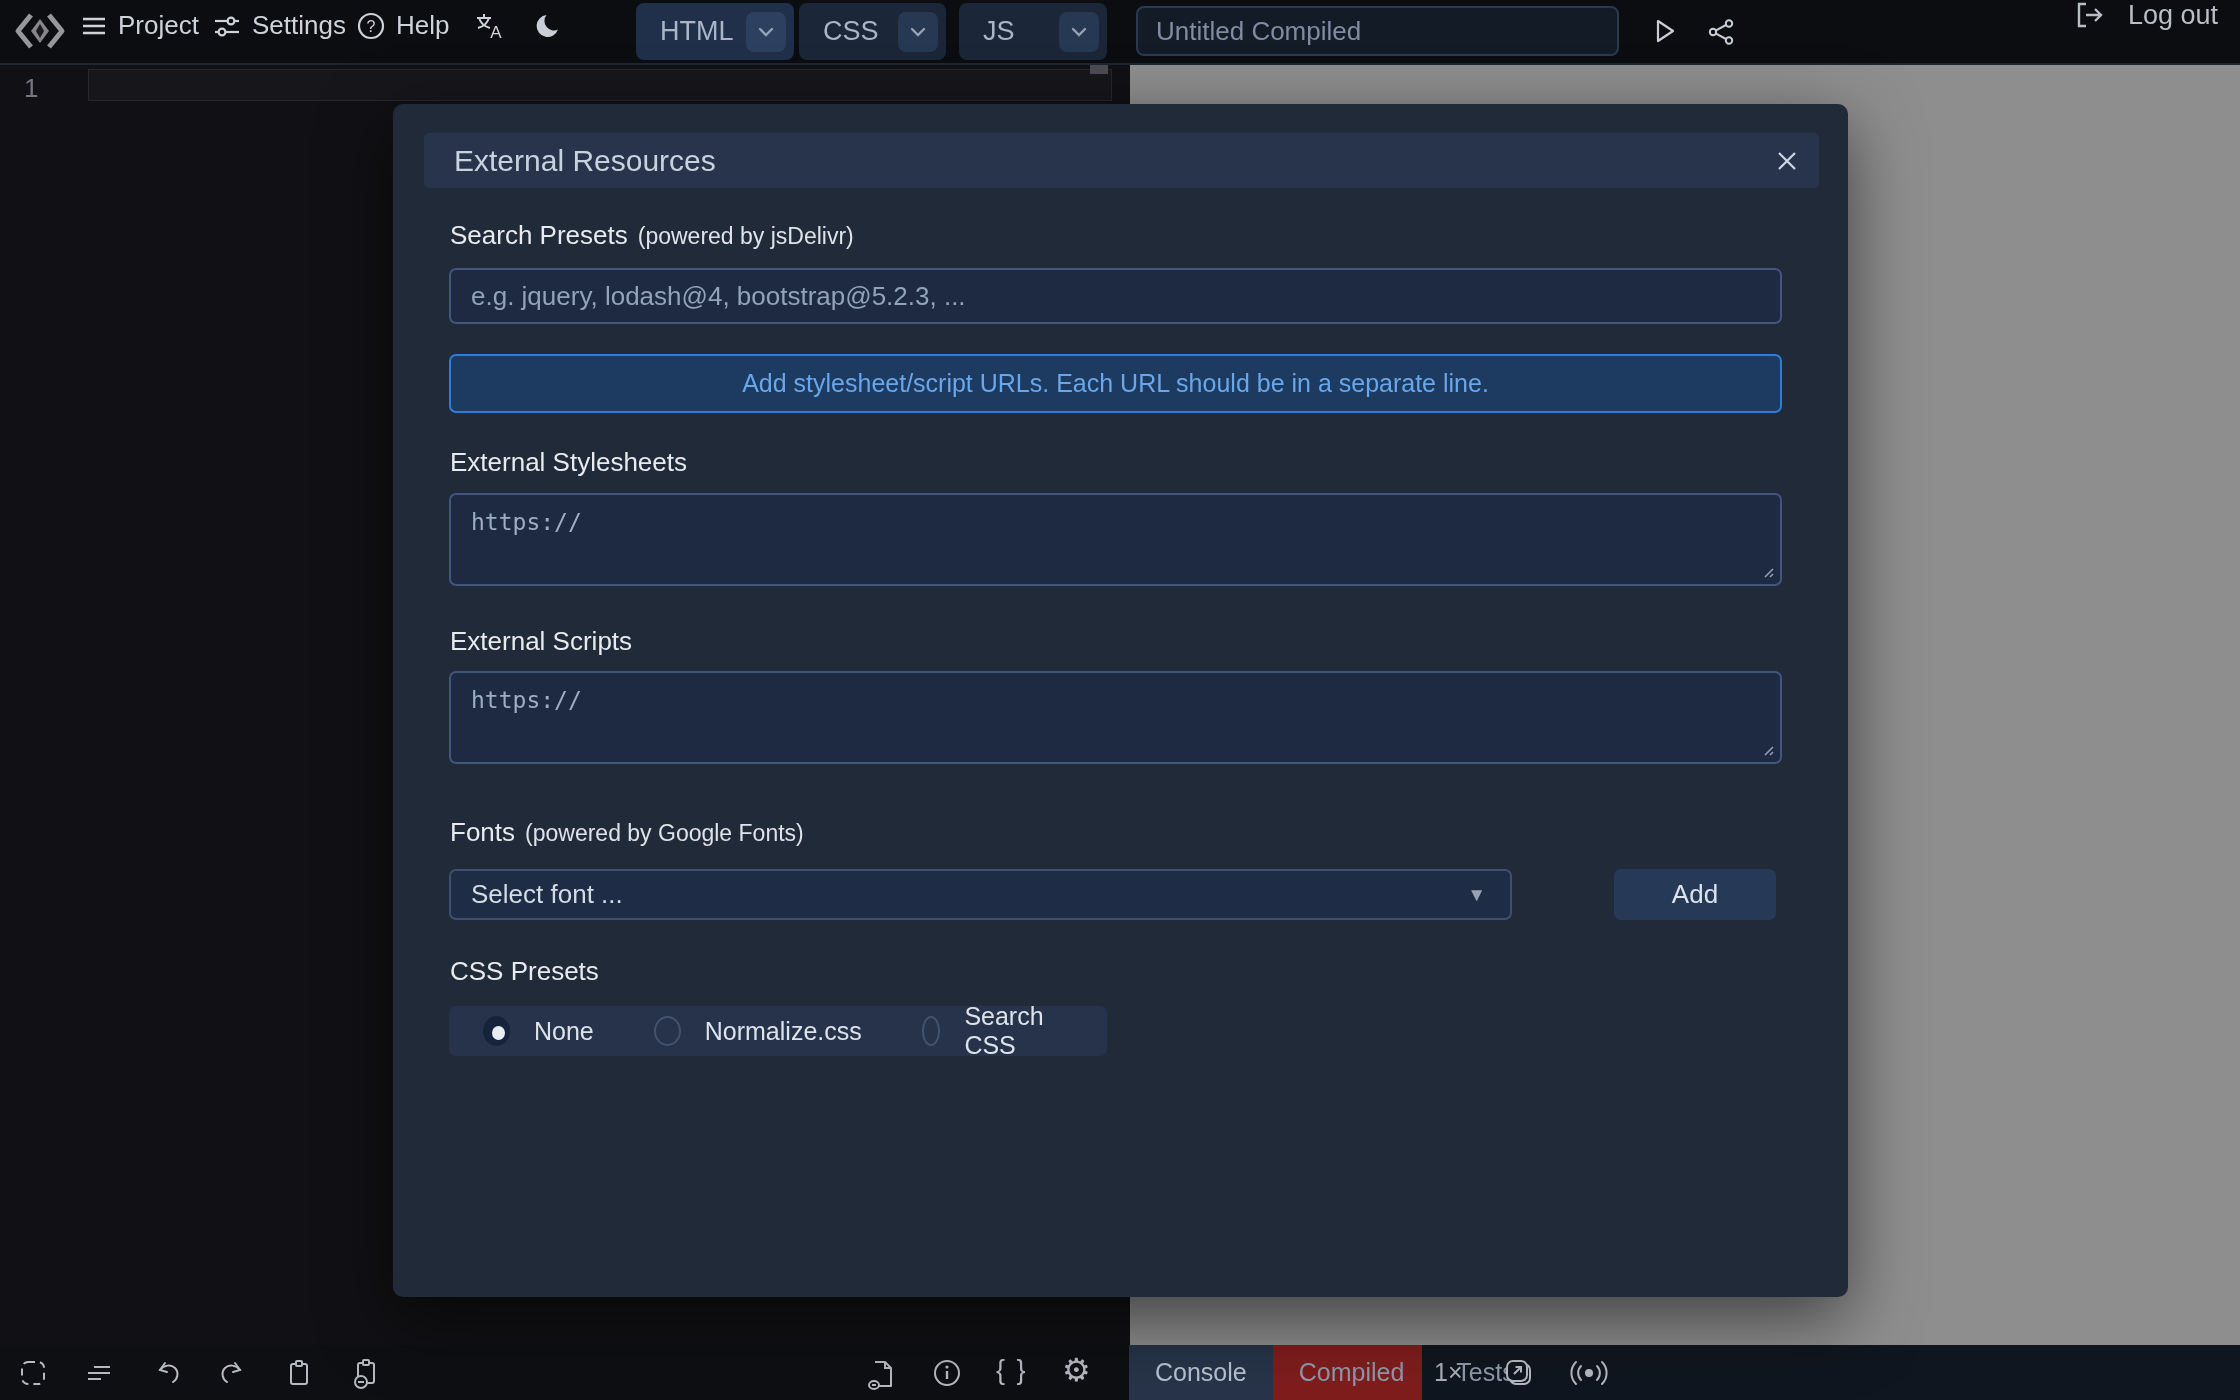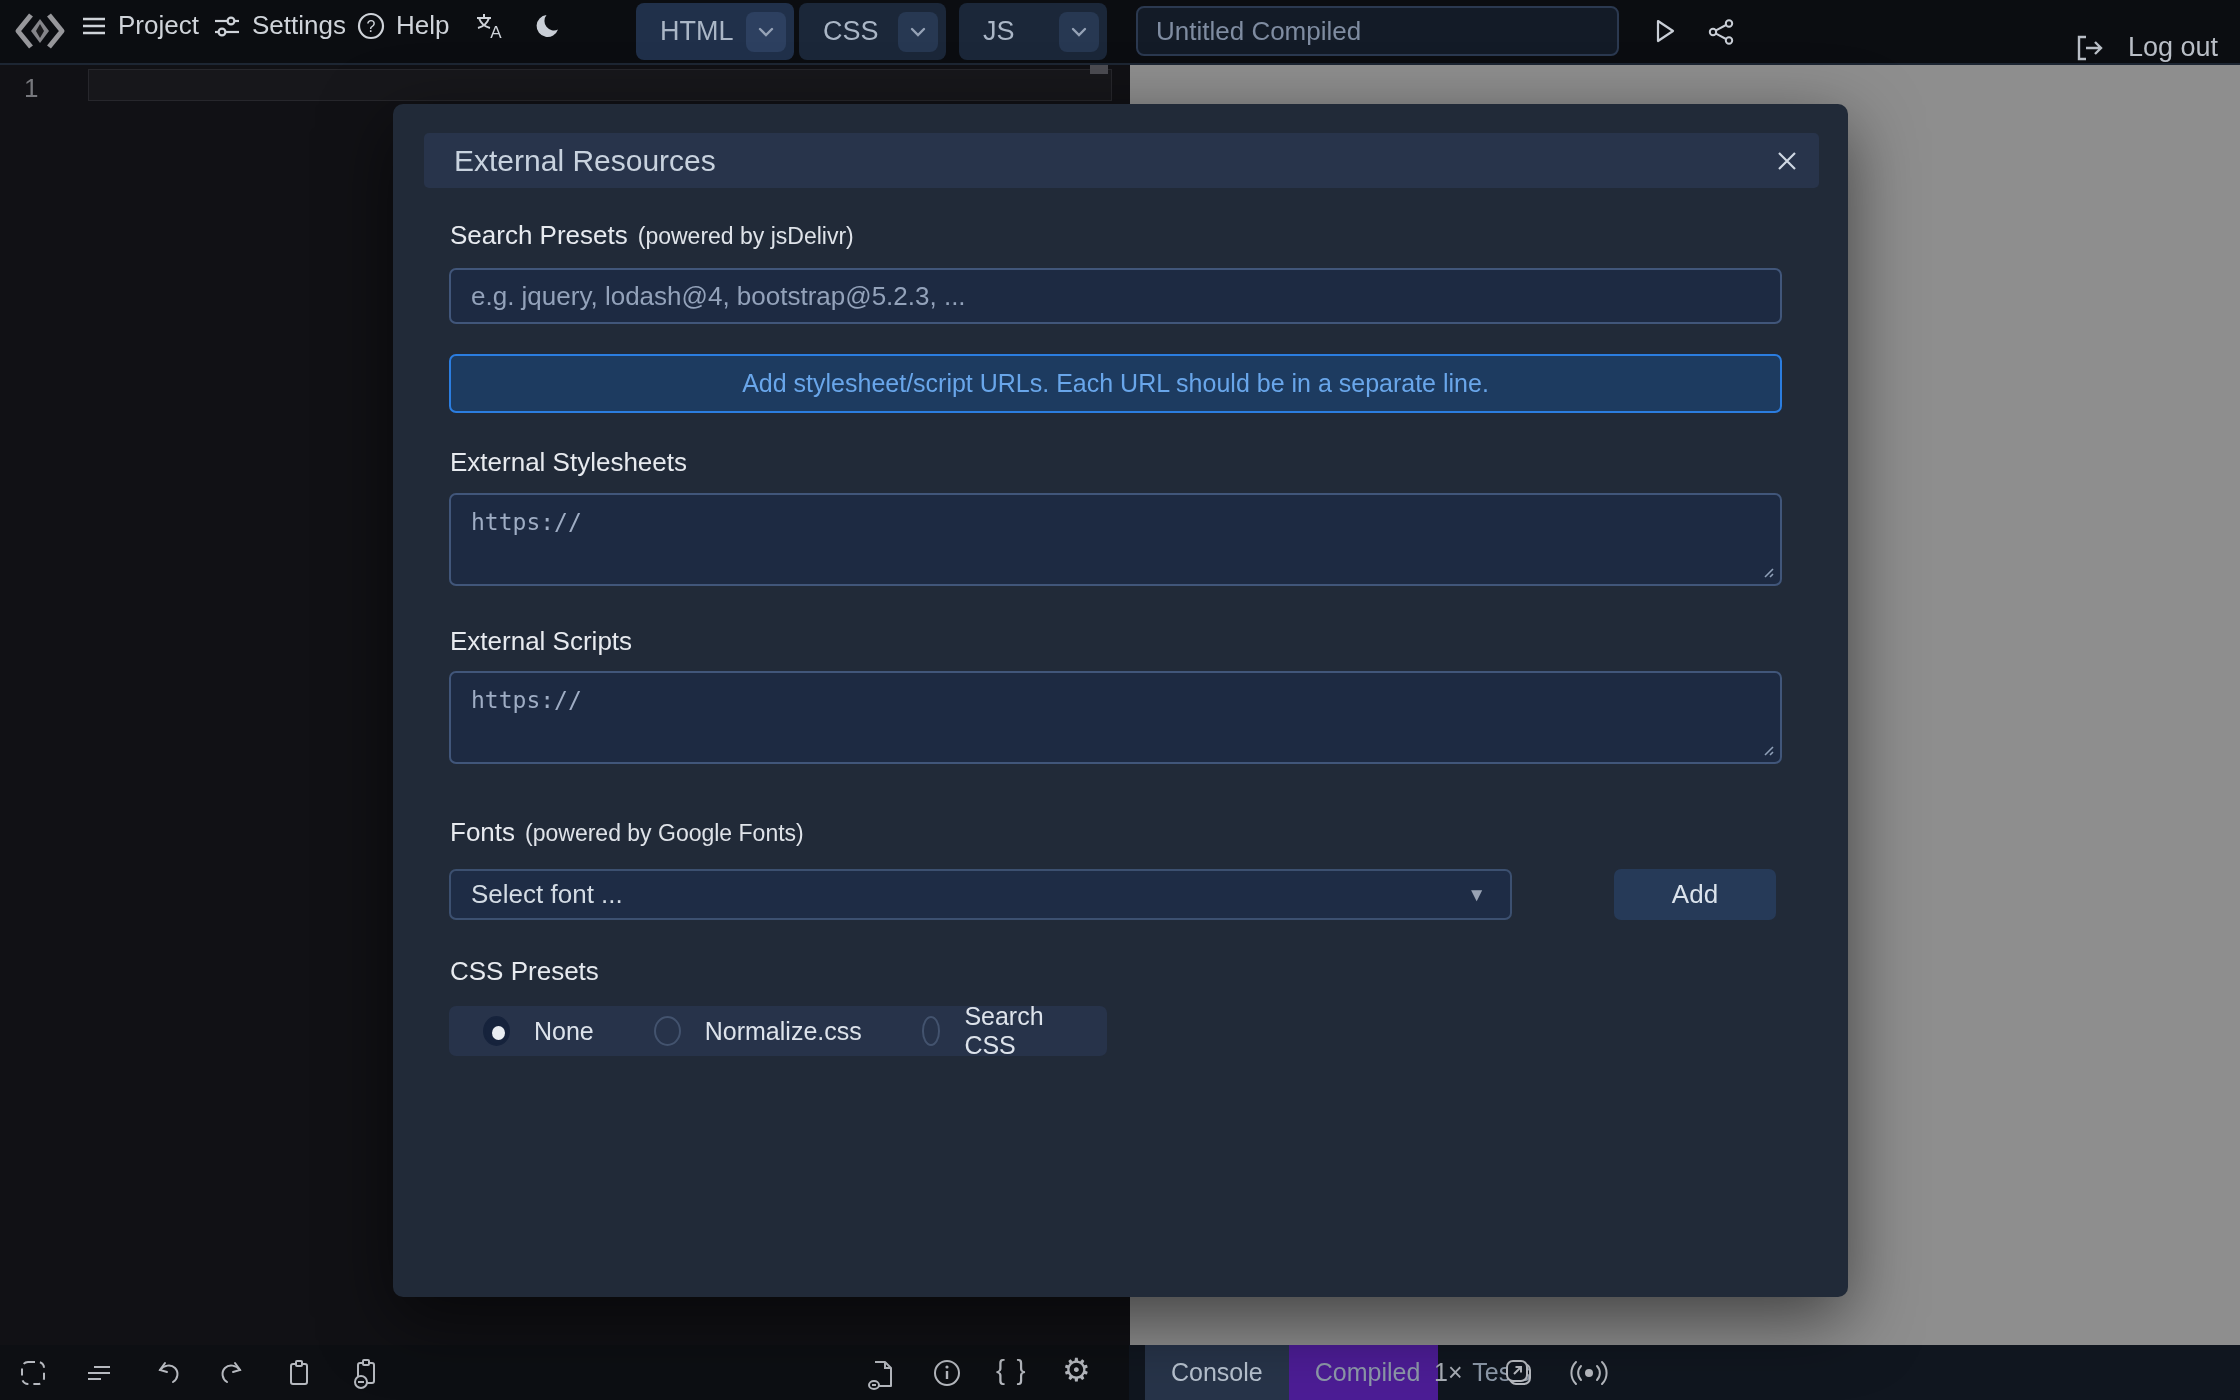--- a/index.html
+++ b/index.html
@@ -9,34 +9,34 @@
   .topbar{position:absolute;left:0;top:0;width:2240px;height:63px;background:#0b0d11;border-bottom:2px solid #1d2633;z-index:5;}
   .menu-item{position:absolute;top:0;height:51px;display:flex;align-items:center;gap:10px;color:#cfd3d9;font-size:26px;cursor:pointer;}
   .icon{flex:0 0 auto;}
   .lang-tab{position:absolute;top:3px;height:57px;border-radius:8px;background:#1b2739;display:flex;align-items:center;}
   .lang-tab.active{background:#20304a;}
   .lang-tab .tab-label{padding-left:24px;font-size:27px;color:#aab6c6;}
   .chev-box{position:absolute;right:8px;top:9px;width:40px;height:40px;border-radius:8px;background:#273852;display:flex;align-items:center;justify-content:center;}
   .lang-tab.active .chev-box{background:#2d4060;}
   .name-input{position:absolute;left:1136px;top:6px;width:483px;height:50px;background:#131b27;border:2px solid #2b3950;border-radius:8px;color:#7f8ca1;font-size:26px;padding:0 18px;box-sizing:border-box;display:flex;align-items:center;}
   .topbar-btn{position:absolute;top:15px;cursor:pointer;}
-  .logout{position:absolute;right:22px;top:0;height:63px;display:flex;align-items:flex-end;gap:22px;color:#b9bec6;font-size:27px;cursor:pointer;}
+  .logout{position:absolute;right:22px;top:0;height:63px;display:flex;align-items:flex-start;gap:22px;color:#b9bec6;font-size:27px;cursor:pointer;}
   
   .editor{position:absolute;left:0;top:65px;width:1130px;height:1280px;background:#111115;}
   .gutter-num{position:absolute;left:24px;top:8px;font-size:26px;color:#77787d;}
   .active-line{position:absolute;left:88px;top:4px;width:1022px;height:30px;background:#17171b;border:1px solid #27272c;}
   .vscroll{position:absolute;left:1088px;top:0;width:22px;height:100%;}
   .vscroll-thumb{position:absolute;left:2px;top:0;width:18px;height:9px;background:#4c4c52;}
   
   .preview{position:absolute;left:1130px;top:65px;width:1110px;height:1280px;background:#8e8e8e;}
   
   .bottombar-left{position:absolute;left:0;bottom:0;width:1129px;height:55px;background:#0d0f13;display:flex;align-items:center;}
   .bb-icon{position:absolute;top:13px;cursor:pointer;}
   .bottombar-right{position:absolute;left:1129px;bottom:0;width:1111px;height:55px;background:#10161f;}
-  .console-tabs{position:absolute;left:16px;top:0;width:293px;height:55px;background:#4c1d95;display:flex;}
+  .console-tabs{position:absolute;left:0;top:0;width:293px;height:55px;background:#7f1d1d;display:flex;}
   .console-tab{height:55px;display:flex;align-items:center;padding:0 26px;font-size:25px;color:#8d99a9;cursor:pointer;}
   .console-tab.active{background:#273449;color:#b7c2cf;}
   .zoom-level{position:absolute;left:305px;top:0;height:55px;display:flex;align-items:center;font-size:25px;color:#a9aeb6;}
   .braces{font-size:27px;color:#b6b9bf;letter-spacing:2px;}
   .gear{font-size:32px;color:#b6b9bf;line-height:1;}
   
   .modal{position:absolute;left:393px;top:104px;width:1455px;height:1193px;background:#212a38;border-radius:10px;box-shadow:0 22px 70px rgba(0,0,0,.55);z-index:10;}
   .modal-header{position:absolute;left:31px;top:29px;width:1395px;height:55px;background:#28344b;border-radius:5px;display:flex;align-items:center;}
   .modal-title{font-size:30px;color:#c8d2de;padding-left:30px;font-weight:400;}
   .modal-close{position:absolute;right:14px;top:10px;width:36px;height:36px;display:flex;align-items:center;justify-content:center;cursor:pointer;}

